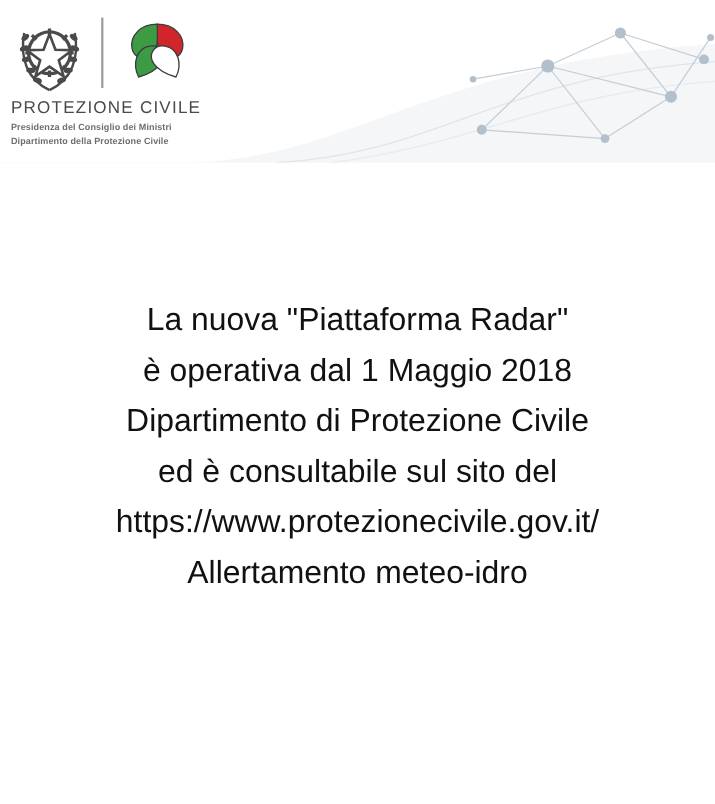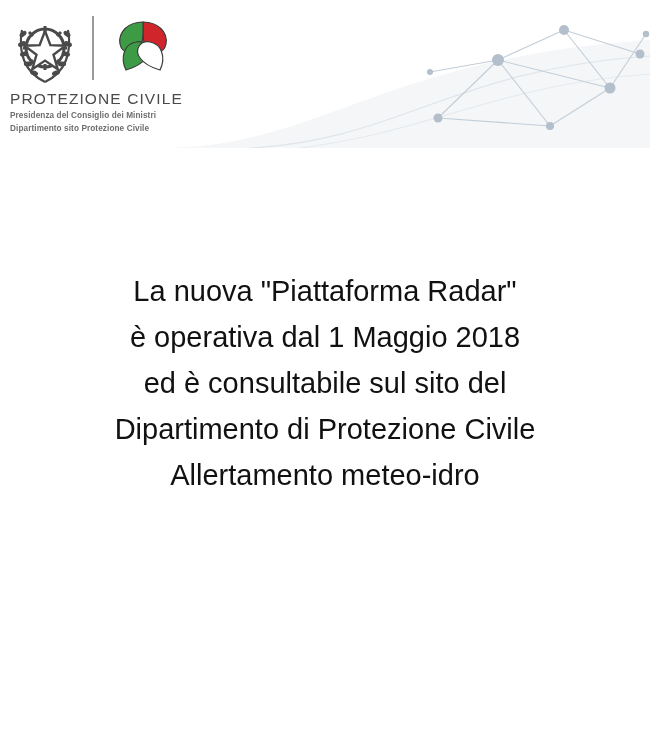--- a/index.html
+++ b/index.html
@@ -223,28 +223,29 @@
               <path d="M37,8 C22,8 12,18 14,30 C16,40 28,42 34,34 C38,28 37,18 37,8 Z" fill="#3e9b45"></path>
               <path d="M20,56 C14,44 18,30 30,28 C40,26 46,36 40,44 C35,51 27,54 20,56 Z" fill="#3e9b45"></path>
               <path d="M54,56 C60,44 56,30 44,28 C34,26 28,36 34,44 C39,51 47,54 54,56 Z" fill="#ffffff"></path>
             </g>
           </svg>
         </div>
       </div>
 
       <div class="logo-title">PROTEZIONE CIVILE</div>
       <div class="logo-sub">Presidenza del Consiglio dei Ministri</div>
-      <div class="logo-sub">Dipartimento sito Protezione Civile</div>
+      <div class="logo-sub">Dipartimento della Protezione Civile</div>
     </div>
   </div>
 
   <div class="main">
     <div class="message">
       <div class="line">La nuova "Piattaforma Radar"</div>
       <div class="line">è operativa dal 1 Maggio 2018</div>
+      <div class="line">Dipartimento di Protezione Civile</div>
       <div class="line">ed è consultabile sul sito del</div>
-      <div class="line">Dipartimento di Protezione Civile</div>
+      <div class="line">https://www.protezionecivile.gov.it/</div>
       <div class="line">Allertamento meteo-idro</div>
     </div>
     <div class="footer-bar"></div>
   </div>
 
 </div>
 
 </body></html>

